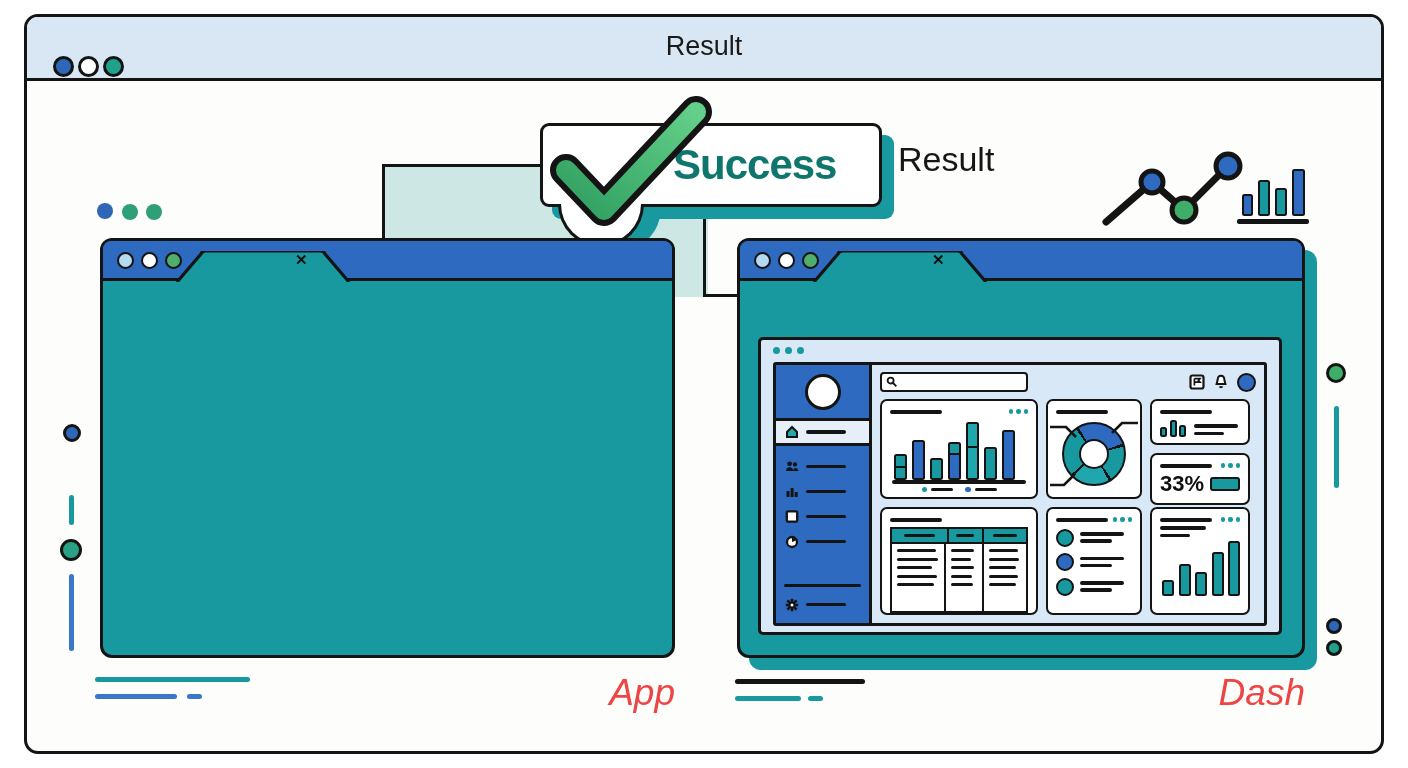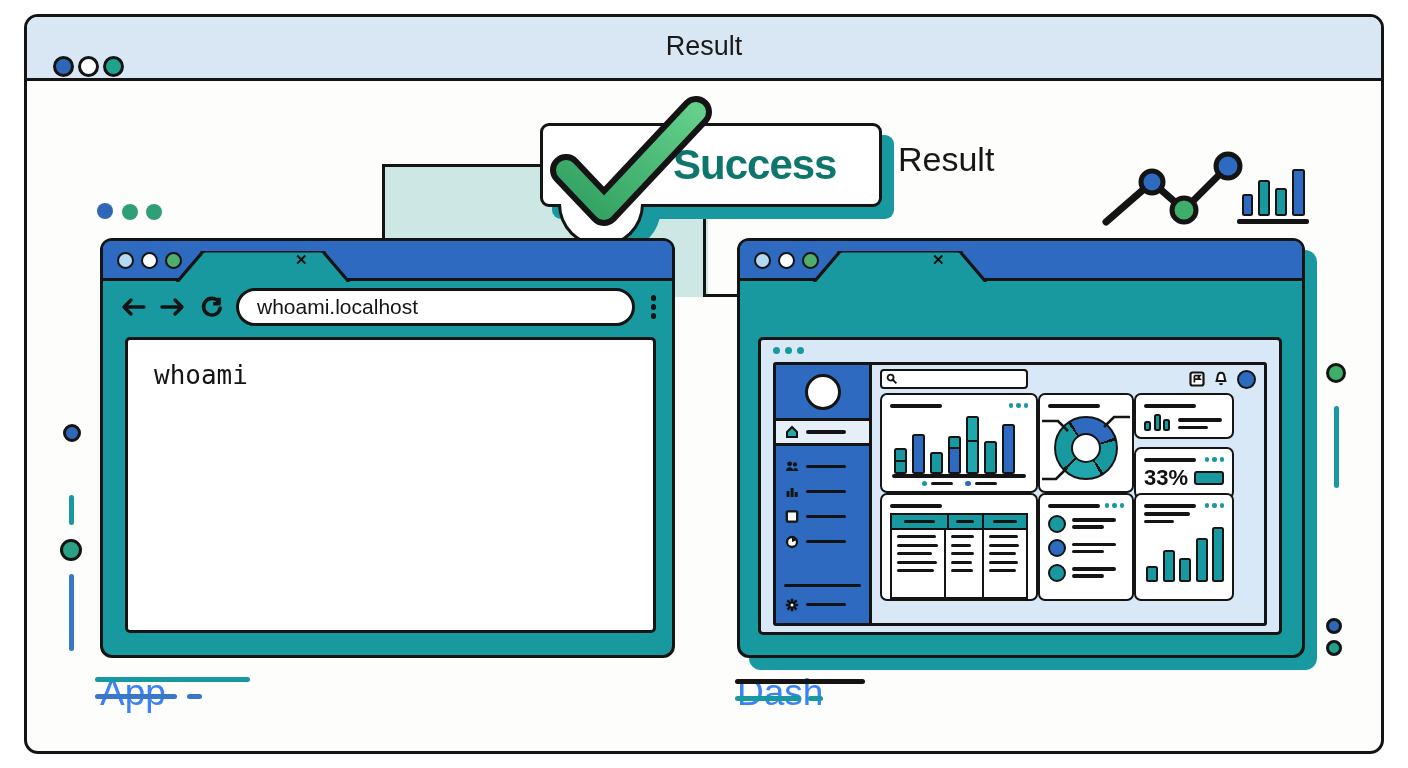--- a/index.html
+++ b/index.html
@@ -58,21 +58,21 @@
          border:2.5px solid var(--ink);}
   .tab-shape{position:absolute;left:72px;bottom:-3.5px;z-index:2;}
   .tab-close{position:absolute;left:192px;top:10px;z-index:3;font-size:15px;font-weight:700;color:#101010;}
   .win-toolbar{height:52px;display:flex;align-items:center;padding:0 16px;gap:12px;}
   .url-pill{flex:1;height:38px;background:#fff;border:3px solid var(--ink);border-radius:20px;
          display:flex;align-items:center;padding:0 18px;font-size:21px;color:#141414;}
   .kebab{display:flex;flex-direction:column;gap:3.5px;margin-left:4px;}
   .kebab i{width:5.5px;height:5.5px;border-radius:50%;background:var(--ink);}
   .hamburger{display:flex;flex-direction:column;gap:4.5px;margin-left:2px;}
   .hamburger i{width:27px;height:4px;background:var(--ink);border-radius:2px;}
-  .caption{position:absolute;text-align:left;font-size:37px;font-weight:500;color:#3b82f6;}
+  .caption{position:absolute;text-align:right;font-size:37px;font-weight:500;color:#ef4444;font-style:italic;}
 
   .app-content{position:absolute;left:22px;top:96px;width:531px;height:296px;background:#fff;
          border:3px solid var(--ink);border-radius:5px;padding:20px 26px;
          font-family:"DejaVu Sans Mono", monospace;font-size:26px;color:#141414;}
 
   
   .dash-shadow{position:absolute;left:749px;top:250px;width:568px;height:420px;
          background:var(--teal);border-radius:12px;}
   .dash-content{position:absolute;left:18px;top:96px;width:524px;height:298px;
          background:var(--dash-bg);border:3px solid var(--ink);border-radius:5px;}
@@ -90,21 +90,21 @@
   .sb-item{height:25px;display:flex;align-items:center;gap:7px;padding-left:9px;}
   .sb-line{width:40px;height:3.5px;background:var(--ink);border-radius:2px;}
   .sb-divider{margin:auto 8px 0;height:3.5px;background:var(--ink);border-radius:2px;}
   .sb-gear-row{margin:5px 0 6px;}
   .topbar{height:34px;display:flex;align-items:center;padding:0 8px;}
   .search-pill{width:148px;height:20px;background:#fff;border:2.5px solid var(--ink);
          border-radius:4px;display:flex;align-items:center;padding-left:4px;}
   .topbar-right{margin-left:auto;display:flex;align-items:center;gap:8px;}
   .avatar{width:19px;height:19px;border-radius:50%;background:var(--blue);border:2.5px solid var(--ink);}
   .cards{display:grid;grid-template-columns:158px 96px 100px;grid-template-rows:100px 108px;
-         padding:0 8px 22px;}
+         gap:8px;padding:0 8px 8px;}
   .card{background:#fff;border:2.5px solid var(--ink);border-radius:7px;padding:6px 8px;position:relative;}
   .card-title{width:52px;height:4px;background:var(--ink);border-radius:2px;margin-top:3px;}
   .card-dots{position:absolute;top:8px;right:8px;display:flex;gap:3px;}
   .card-dots i{width:4.5px;height:4.5px;border-radius:50%;background:var(--teal);}
   .chart-bars{display:flex;align-items:flex-end;gap:5px;height:62px;margin-top:4px;padding:0 4px;}
   .baseline{height:3.5px;background:var(--ink);border-radius:2px;margin:0 2px;}
   .legend{display:flex;justify-content:center;gap:12px;margin-top:3px;}
   .legend .pair{display:flex;align-items:center;gap:4px;}
   .legend .ldot{width:5.5px;height:5.5px;border-radius:50%;}
   .legend .ldash{width:22px;height:3.5px;background:var(--ink);border-radius:2px;}
@@ -197,43 +197,20 @@
 <div class="window" style="left:100px;top:238px;width:575px;height:420px;">
   <div class="win-titlebar">
     <span class="win-dot" style="left:14px;background:var(--light-blue)"></span>
     <span class="win-dot" style="left:38px;background:#ffffff"></span>
     <span class="win-dot" style="left:62px;background:#4fae6d"></span>
     <svg class="tab-shape" width="176" height="31" viewBox="0 0 176 31">
       <path d="M2 31 L26 3 Q27 0 31 0 H145 Q149 0 150 3 L174 31" fill="#18999f" stroke="#141414" stroke-width="3.2"></path>
     </svg>
     <span class="tab-close">✕</span>
   </div>
-  <div class="win-toolbar">
-    <svg width="28" height="22" viewBox="0 0 28 22">
-      <path d="M25 11 H5 M12 4 L5 11 L12 18" fill="none" stroke="#141414" stroke-width="3.4" stroke-linecap="round" stroke-linejoin="round"></path>
-    </svg>
-    <svg width="28" height="22" viewBox="0 0 28 22">
-      <path d="M3 11 H23 M16 4 L23 11 L16 18" fill="none" stroke="#141414" stroke-width="3.4" stroke-linecap="round" stroke-linejoin="round"></path>
-    </svg>
-    <svg width="25" height="25" viewBox="0 0 24 24">
-      <path d="M18.6 6.2 A8 8 0 1 0 20.3 12.4" fill="none" stroke="#141414" stroke-width="3.4" stroke-linecap="round"></path>
-      <path d="M19.4 2.6 V8.4 H13.6" fill="none" stroke="#141414" stroke-width="3.2" stroke-linejoin="round"></path>
-    </svg>
-    <div class="url-pill">
-      <span>whoami.localhost</span>
-    </div>
-    <div class="kebab">
-        <i></i>
-        <i></i>
-        <i></i>
-      </div>
-  </div>
-  <div class="app-content">
-    <span>whoami</span>
-  </div>
 </div>
 <div class="caption" style="left:100px;top:672px;width:575px;">App</div>
 <span class="hline" style="left:95px;top:677px;width:155px;background:var(--teal)"></span>
 <span class="hline" style="left:95px;top:694px;width:82px;background:#3a77c9"></span>
 <span class="hline" style="left:187px;top:694px;width:15px;background:#3a77c9"></span>
 
 <div class="dash-shadow"></div>
 <div class="window" style="left:737px;top:238px;width:568px;height:420px;">
   <div class="win-titlebar">
     <span class="win-dot" style="left:14px;background:var(--light-blue)"></span>

